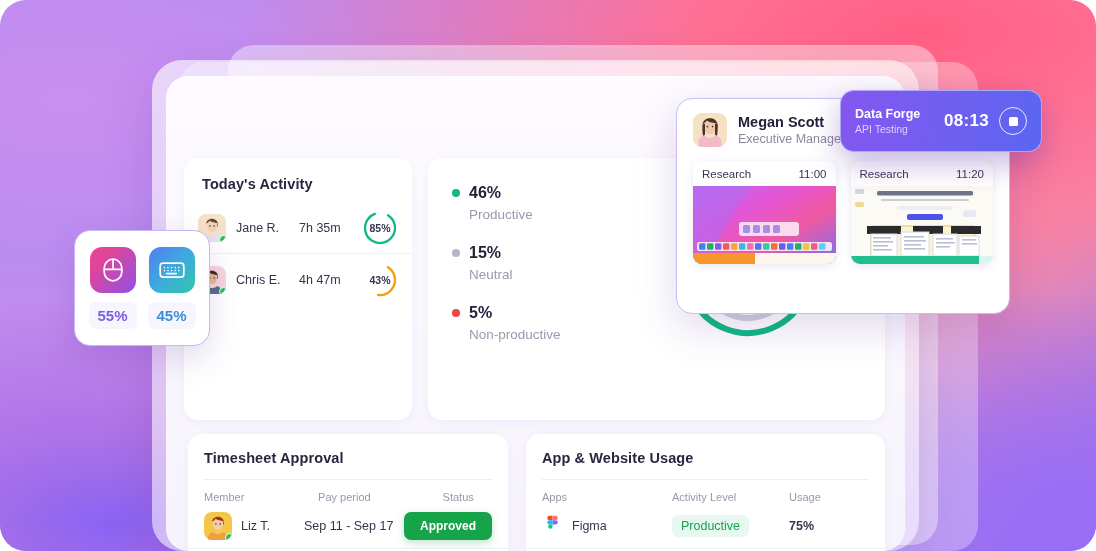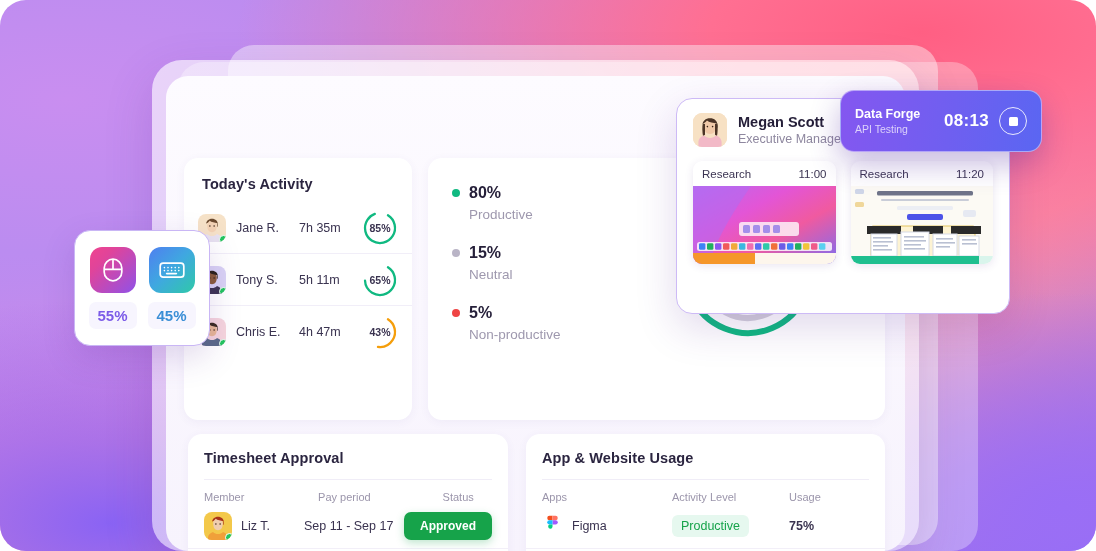--- a/index.html
+++ b/index.html
@@ -217,35 +217,20 @@
               <circle cx="16.1" cy="12" r=".75" fill="#3a2418"></circle>
             </svg><span class="dot"></span></span>
           <span class="act-name">Jane R.</span>
           <span class="act-time">7h 35m</span>
           <span class="ring-wrap"><svg width="36" height="36" viewBox="0 0 36 36">
               <circle cx="18" cy="18" r="15" fill="none" stroke="#10b981" stroke-width="2.3" stroke-linecap="round" stroke-dasharray="80.1 14.1" transform="rotate(-58 18 18)"></circle>
             </svg><span class="ring-lbl">85%</span></span>
         </div>
         <div class="act-row">
           <span class="avatar"><svg width="28" height="28" viewBox="0 0 28 28">
-              <rect width="28" height="28" fill="#d9d2f5"></rect>
-              <path d="M9 20c1.4 1.4 3 2.1 5 2.1s3.6-.7 5-2.1c3 1 5 3 5 5.6V28H4v-2.4c0-2.6 2-4.6 5-5.6z" fill="#3c3352"></path>
-              <path d="M9.2 11.5c0-3.3 2.1-5.3 4.8-5.3s4.8 2 4.8 5.3c0 4.2-1.8 6.7-4.8 6.7s-4.8-2.5-4.8-6.7z" fill="#8a5a38"></path>
-              <path d="M8 11c0-4.2 2.6-6.3 6-6.3s6 2.1 6 6.3c0 1.3-.3 2-.7 2.2V9.2c-2.4-.3-6-1-7.6-2.4-1.1 1.6-2.7 2.6-3.7 2.8z" fill="#2b2118"></path>
-              <circle cx="11.9" cy="12" r=".75" fill="#3a2418"></circle>
-              <circle cx="16.1" cy="12" r=".75" fill="#3a2418"></circle>
-            </svg><span class="dot"></span></span>
-          <span class="act-name">Tony S.</span>
-          <span class="act-time">5h 11m</span>
-          <span class="ring-wrap"><svg width="36" height="36" viewBox="0 0 36 36">
-              <circle cx="18" cy="18" r="15" fill="none" stroke="#10b981" stroke-width="2.3" stroke-linecap="round" stroke-dasharray="61.3 33.0" transform="rotate(-58 18 18)"></circle>
-            </svg><span class="ring-lbl">65%</span></span>
-        </div>
-        <div class="act-row">
-          <span class="avatar"><svg width="28" height="28" viewBox="0 0 28 28">
               <rect width="28" height="28" fill="#f6d5dd"></rect>
               <path d="M9 20c1.4 1.4 3 2.1 5 2.1s3.6-.7 5-2.1c3 1 5 3 5 5.6V28H4v-2.4c0-2.6 2-4.6 5-5.6z" fill="#5a6a88"></path>
               <path d="M9.2 11.5c0-3.3 2.1-5.3 4.8-5.3s4.8 2 4.8 5.3c0 4.2-1.8 6.7-4.8 6.7s-4.8-2.5-4.8-6.7z" fill="#e8b795"></path>
               <path d="M8 11c0-4.2 2.6-6.3 6-6.3s6 2.1 6 6.3c0 1.3-.3 2-.7 2.2V9.2c-2.4-.3-6-1-7.6-2.4-1.1 1.6-2.7 2.6-3.7 2.8z" fill="#3a2a1e"></path>
               <circle cx="11.9" cy="12" r=".75" fill="#3a2418"></circle>
               <circle cx="16.1" cy="12" r=".75" fill="#3a2418"></circle>
             </svg><span class="dot"></span></span>
           <span class="act-name">Chris E.</span>
           <span class="act-time">4h 47m</span>
           <span class="ring-wrap"><svg width="36" height="36" viewBox="0 0 36 36">
@@ -253,21 +238,21 @@
             </svg><span class="ring-lbl">43%</span></span>
         </div>
       </div>
   </div>
 
   <div class="card" id="card-prod">
     <div class="legend" id="prod-legend">
         <div class="legend-item">
           <div class="legend-top">
             <span class="legend-bullet" style="background:#10b981"></span>
-            <span class="legend-pct">80%</span>
+            <span class="legend-pct">46%</span>
           </div>
           <div class="legend-lbl">Productive</div>
         </div>
         <div class="legend-item">
           <div class="legend-top">
             <span class="legend-bullet" style="background:#b9b4c6"></span>
             <span class="legend-pct">15%</span>
           </div>
           <div class="legend-lbl">Neutral</div>
         </div>

